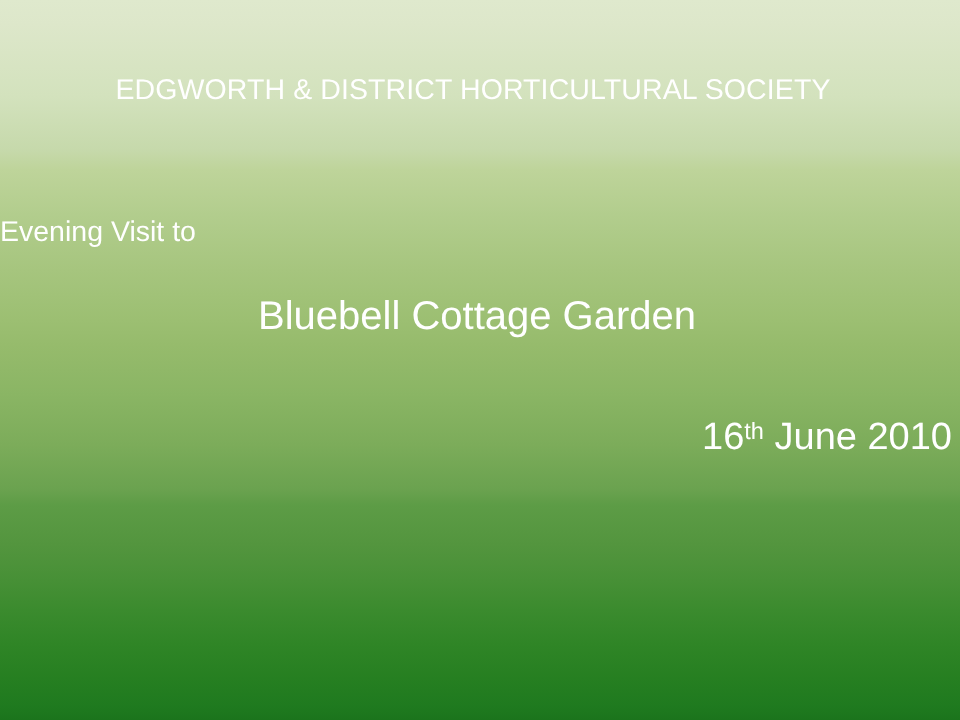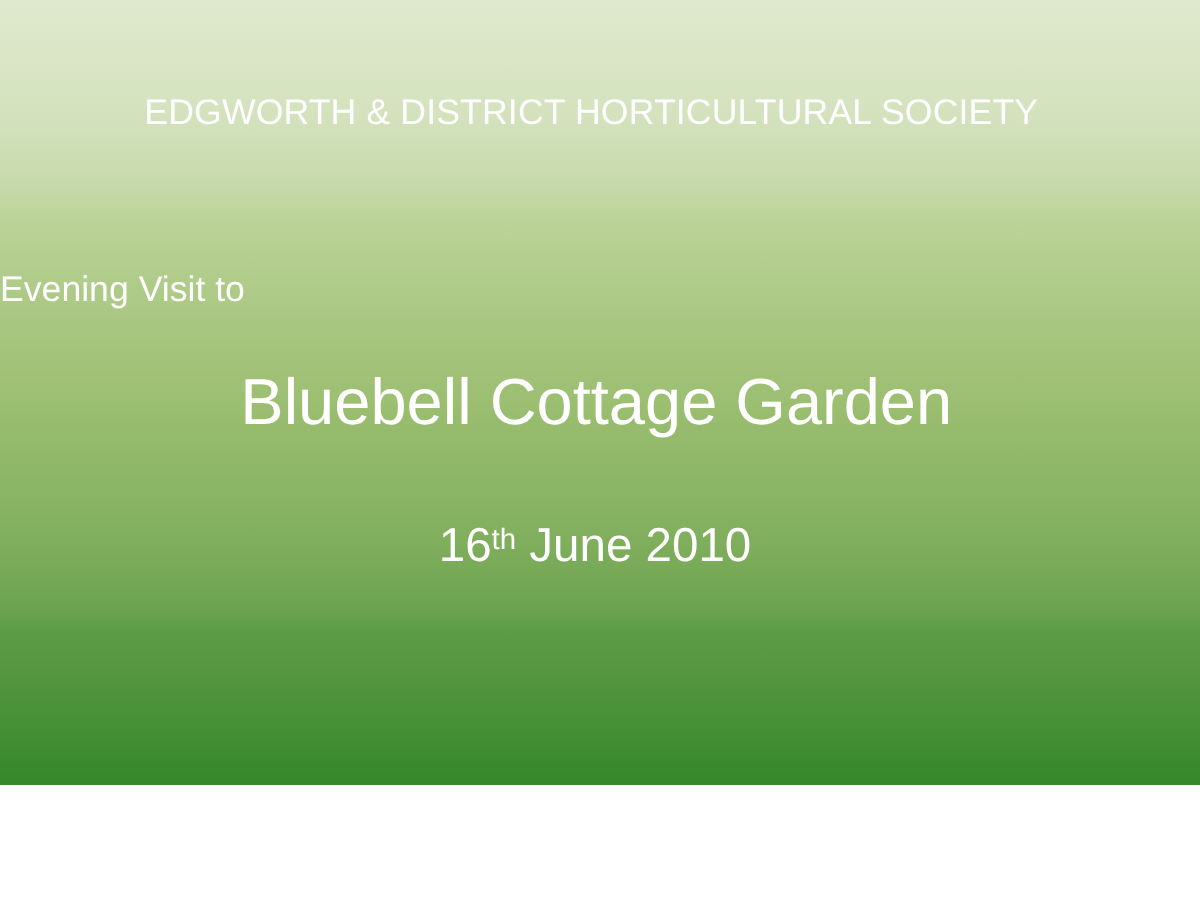--- a/index.html
+++ b/index.html
@@ -10,21 +10,21 @@
   body {
     width: 960px;
     height: 720px;
     overflow: hidden;
     font-family: "Liberation Sans", sans-serif;
   }
 
   #slide {
     position: relative;
     width: 960px;
-    height: 628px;
+    height: 720px;
     box-sizing: border-box;
     background: linear-gradient(
       to bottom,
       #dfe9cd   0px,
       #dde7ca   24px,
       #d3e2bd   96px,
       #c6d9ab   150px,
       #bed49a   170px,
       #b2cd8d   215px,
       #a6c57e   270px,
@@ -70,29 +70,29 @@
     text-align: left;
     font-size: 28.5px;
     padding-right: 8px;
   }
 
   #garden-title {
     left: 0;
     right: 0;
     top: 296px;
     text-align: center;
-    font-size: 52px;
+    font-size: 40px;
     padding-right: 6px;
   }
 
   #visit-date {
     left: 0;
     right: 0;
     top: 418px;
-    text-align: center;
+    text-align: right;
     font-size: 38px;
     padding-right: 8px;
   }
 
   #visit-date .ord {
     font-size: 0.62em;
     vertical-align: baseline;
     position: relative;
     top: -0.42em;
   }

